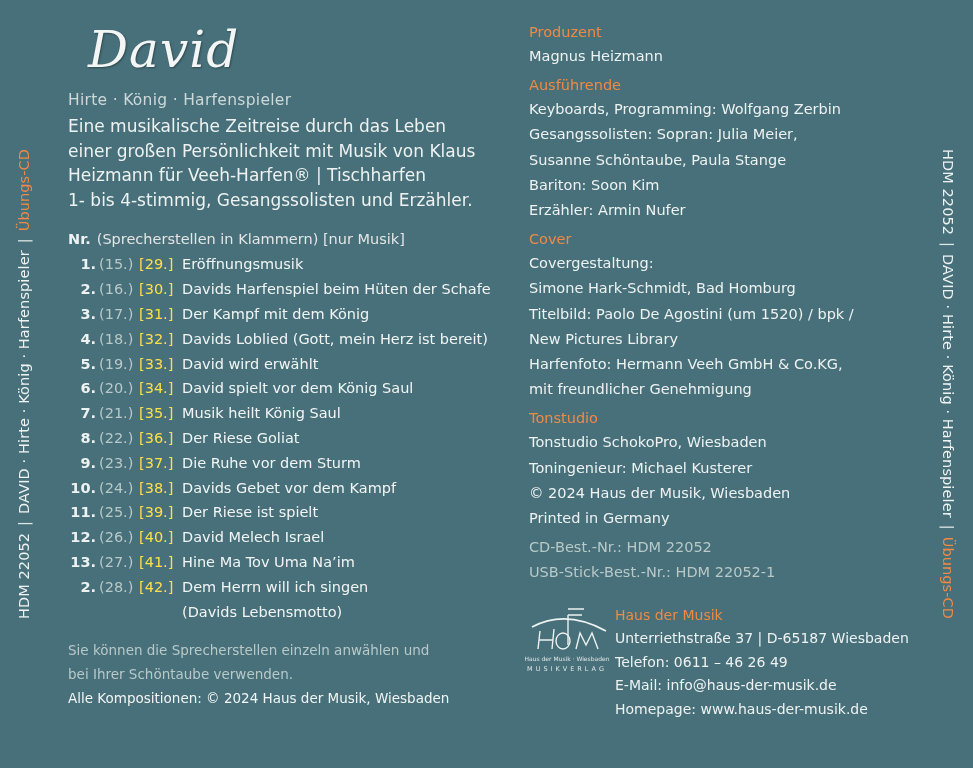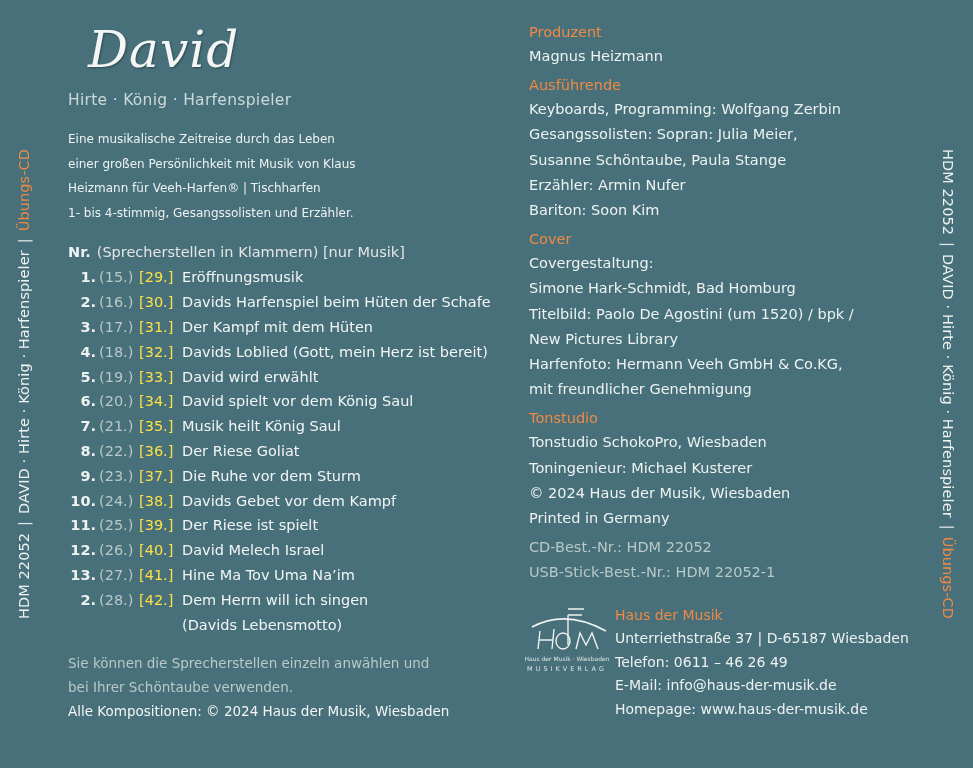--- a/index.html
+++ b/index.html
@@ -30,21 +30,21 @@
     font-family: "DejaVu Serif", "Liberation Serif", serif;
     font-style: italic; font-size: 50px; color: #f3f6f5;
     margin-left: 20px; line-height: 60px; height: 60px;
     letter-spacing: 1px;
     text-shadow: 1px 1px 2px rgba(0,0,0,0.35);
   }
   .subtitle {
     font-size: 15.5px; color: #cdd9d8; margin-top: 10px; letter-spacing: 0.3px;
     line-height: 20px;
   }
-  .intro { margin-top: 17px; font-size: 12px; line-height: 24.6px; color: #eef2f1; }
+  .intro { margin-top: 4px; font-size: 17px; line-height: 24.6px; color: #eef2f1; }
   .intro div { white-space: nowrap; }
 
   .tracklist { margin-top: 15px; font-size: 14.5px; }
   .tl-header { line-height: 25px; height: 25px; white-space: nowrap; }
   .tl-header .nr { font-weight: bold; color: #eef2f1; }
   .tl-header .legend { color: #e5e5e5; margin-left: 6px; }
   .track { display: flex; line-height: 24.8px; white-space: nowrap; }
   .track .num { width: 28px; text-align: right; font-weight: bold; color: #eef2f1; }
   .track .sp { color: #b8c9c8; margin-left: 3px; width: 40px; }
   .track .mu { color: #fde047; width: 43px; }
@@ -115,21 +115,21 @@
     <div class="track">
         <span class="num">2.</span>
         <span class="sp">(16.)</span>
         <span class="mu">[30.]</span>
         <span class="ttl">Davids Harfenspiel beim Hüten der Schafe</span>
       </div>
     <div class="track">
         <span class="num">3.</span>
         <span class="sp">(17.)</span>
         <span class="mu">[31.]</span>
-        <span class="ttl">Der Kampf mit dem Hüten</span>
+        <span class="ttl">Der Kampf mit dem König</span>
       </div>
     <div class="track">
         <span class="num">4.</span>
         <span class="sp">(18.)</span>
         <span class="mu">[32.]</span>
         <span class="ttl">Davids Loblied (Gott, mein Herz ist bereit)</span>
       </div>
     <div class="track">
         <span class="num">5.</span>
         <span class="sp">(19.)</span>
@@ -202,22 +202,22 @@
 
 <div class="right-panel">
   <div class="sec-h">Produzent</div>
   <div class="sec-line">Magnus Heizmann</div>
   <div class="gap"></div>
 
   <div class="sec-h">Ausführende</div>
   <div class="sec-line">Keyboards, Programming: Wolfgang Zerbin</div>
   <div class="sec-line">Gesangssolisten: Sopran: Julia Meier,</div>
   <div class="sec-line">Susanne Schöntaube, Paula Stange</div>
+  <div class="sec-line">Bariton: Soon Kim</div>
   <div class="sec-line">Erzähler: Armin Nufer</div>
-  <div class="sec-line">Bariton: Soon Kim</div>
   <div class="gap"></div>
 
   <div class="sec-h">Cover</div>
   <div class="sec-line">Covergestaltung:</div>
   <div class="sec-line">Simone Hark-Schmidt, Bad Homburg</div>
   <div class="sec-line">Titelbild: Paolo De Agostini (um 1520) / bpk /</div>
   <div class="sec-line">New Pictures Library</div>
   <div class="sec-line">Harfenfoto: Hermann Veeh GmbH &amp; Co.KG,</div>
   <div class="sec-line">mit freundlicher Genehmigung</div>
   <div class="gap"></div>

